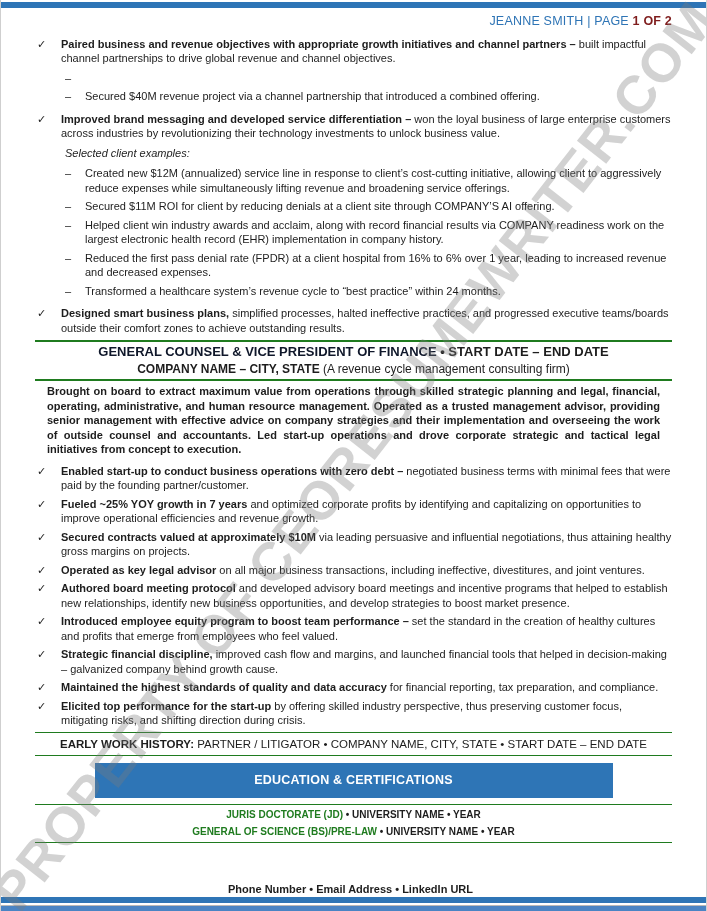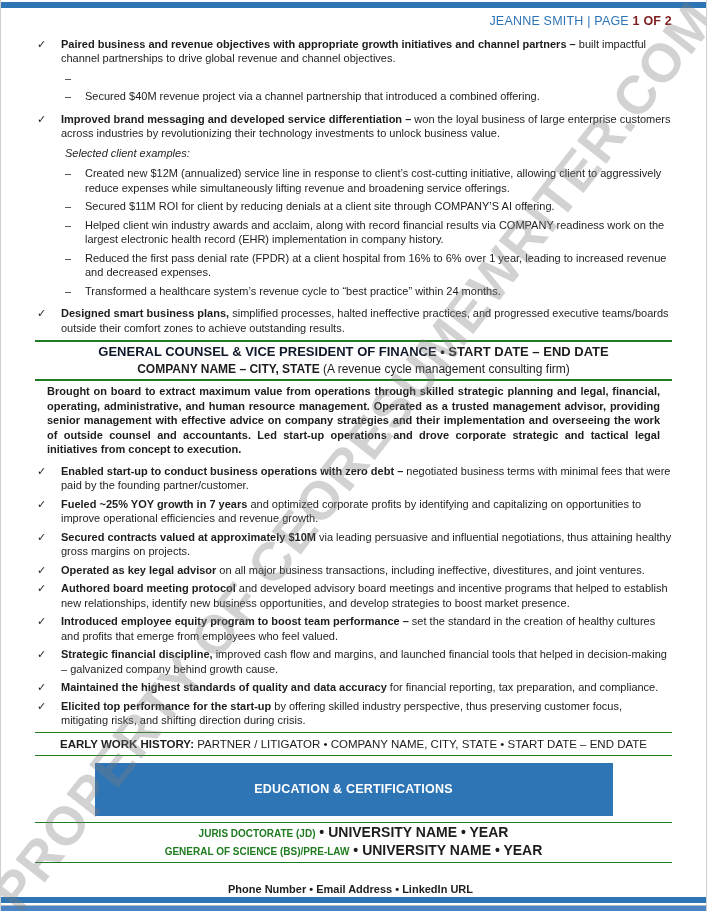--- a/index.html
+++ b/index.html
@@ -35,26 +35,26 @@
   .team { text-align:center; color:#7F7F7F; font-weight:bold; font-size:11px; margin:4px 0 7px; }
   .summary { text-align:justify; margin:0 12px 7px;font-weight:bold; }
 
   .rolebullets .citem { margin-bottom:4px; }
 
   .early { text-align:center; font-size:11.5px; padding:2px 0; }
   .early b { font-weight:bold; }
 
   .banner {
     width:518px; margin:7px auto 6px; background:#2E75B6; color:#ffffff;
-    text-align:center; font-weight:bold; font-size:12.5px; padding:19px 0; letter-spacing:.2px;
+    text-align:center; font-weight:bold; font-size:12.5px; padding:10px 0; letter-spacing:.2px;
   }
 
   .edu-line { text-align:center; font-weight:bold; margin:2px 0; }
   .edu-line .deg { color:#1F7B1F; font-size:10px;margin-top:38px; }
-  .edu-line .rest { font-size:14px; color:#1d1d1d; }
+  .edu-line .rest { font-size:10px; color:#1d1d1d; }
 
   .contact {
     position:absolute; left:0; right:6px; bottom:15px;
     text-align:center; font-weight:bold; font-size:11px;
   }
   .botbar1 { position:absolute; left:0; right:0; bottom:8px; height:6px; background:#2E75B6; }
   .botbar2 { position:absolute; left:0; right:0; bottom:0; height:5px; background:#4A84C4; border-top:1px solid #b9b9b9; }
 
   .watermark {
     position:absolute; top:50%; left:50%;

